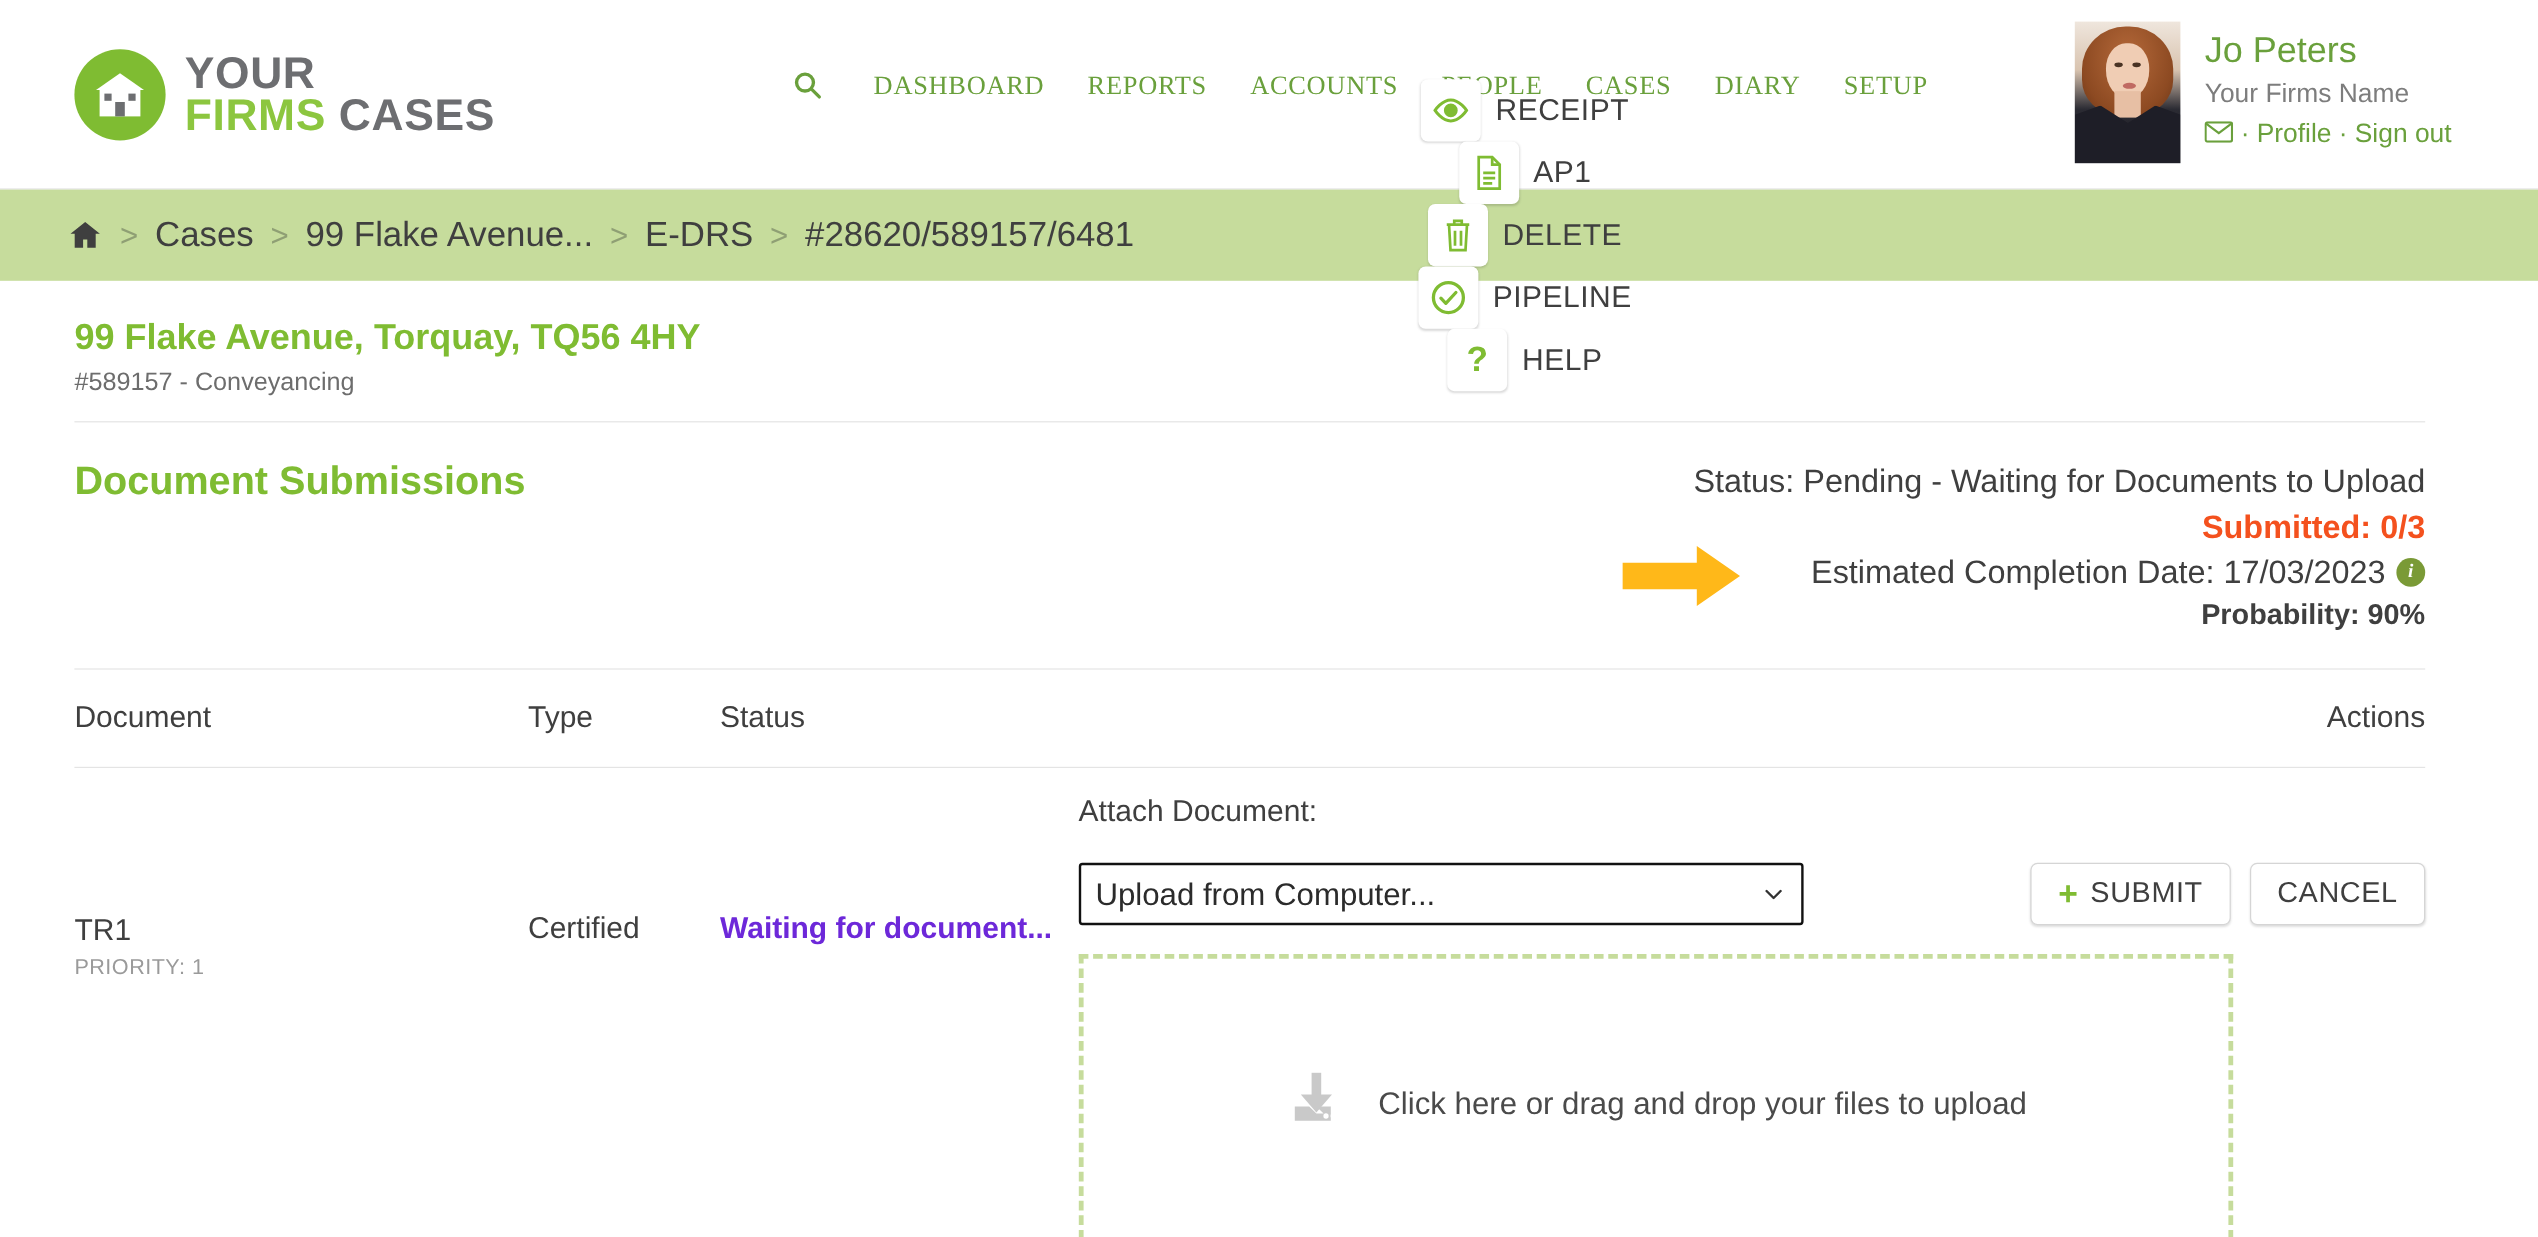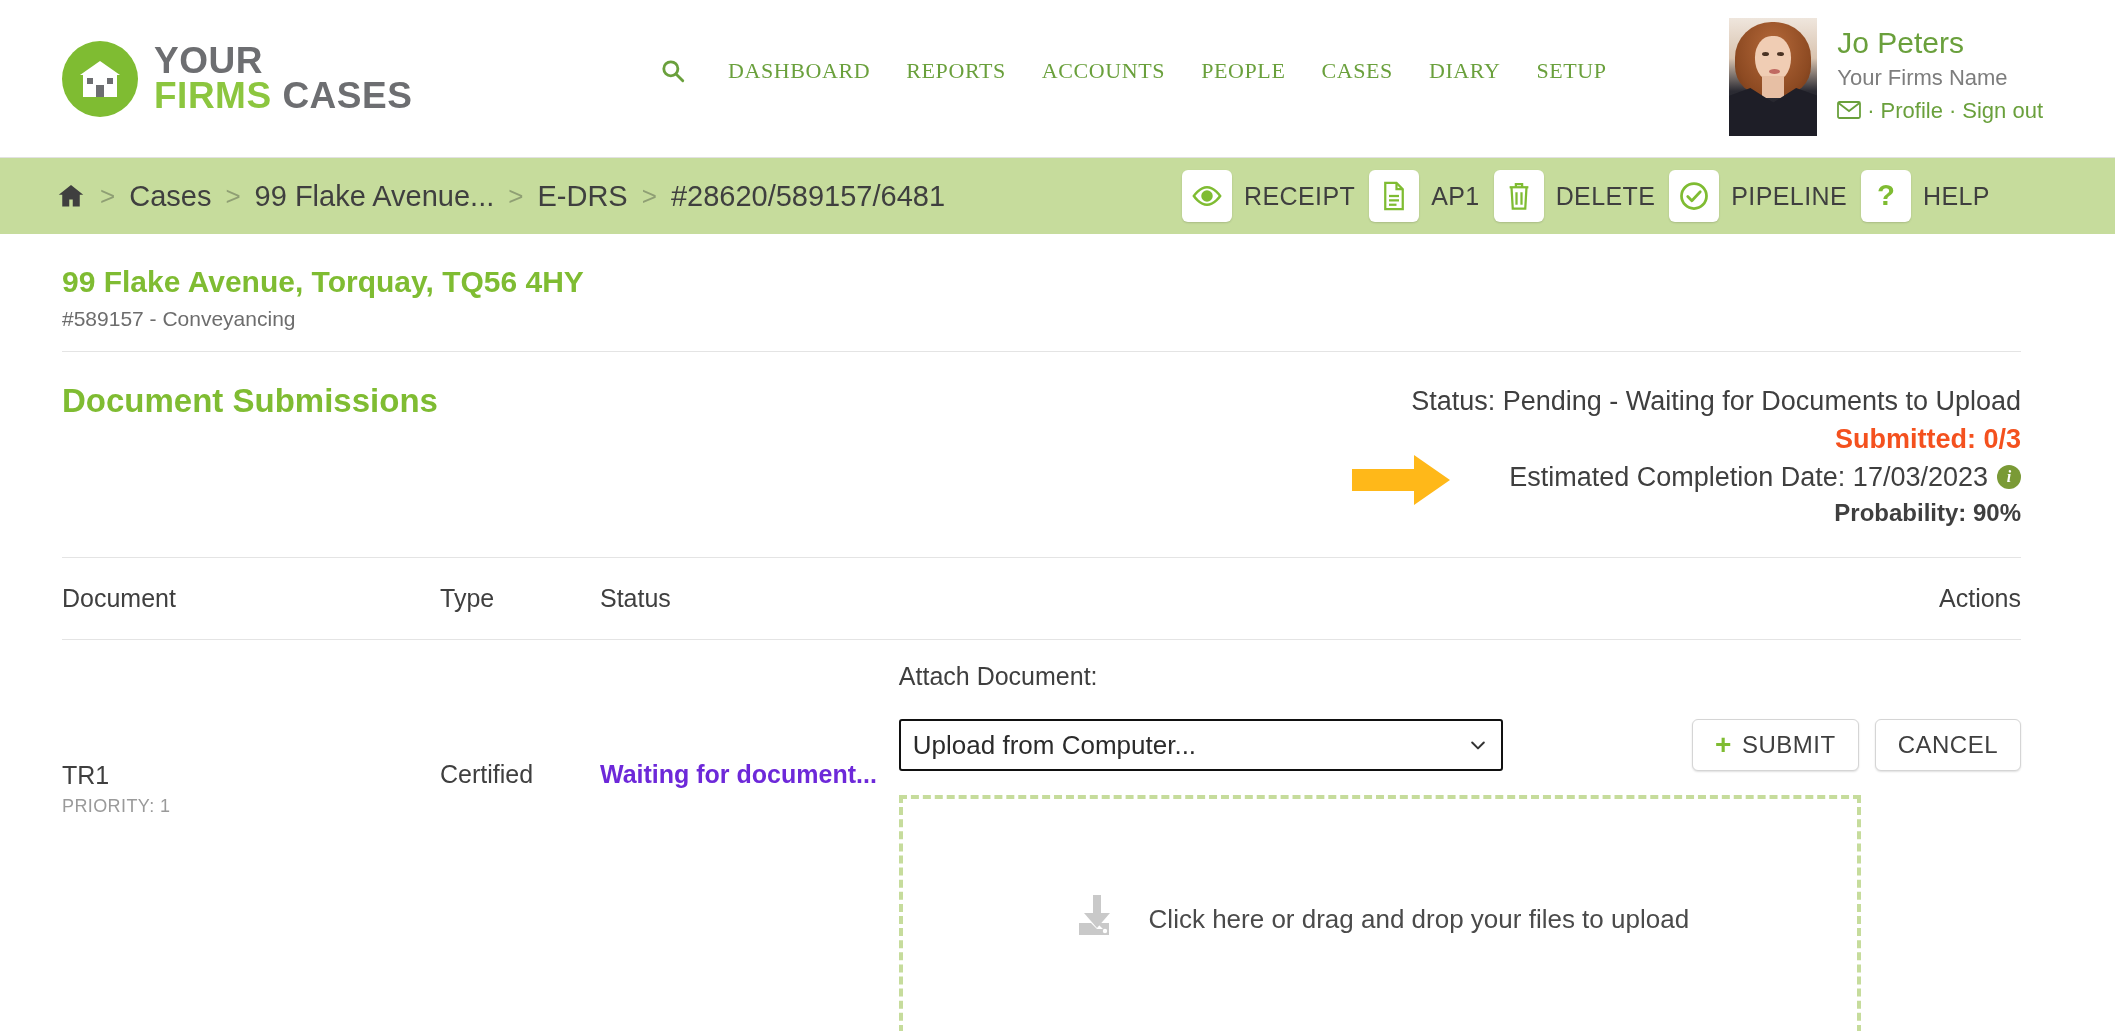--- a/index.html
+++ b/index.html
@@ -155,21 +155,21 @@
     display: flex; align-items: center; gap: 14px;
     font-size: 29px; color: #3f3f3f;
   }
   .crumbs .home-icon { display: inline-flex; align-items: center; color: #3f3f3f; cursor: pointer; }
   .crumbs .chev { color: #8f9f74; font-size: 26px; }
   .crumbs .crumb { color: #3f3f3f; text-decoration: none; cursor: pointer; white-space: nowrap; }
 
   .crumb-actions {
     position: absolute;
     left: 1182px;
-    display: flex; align-items: center; gap: 0;
+    display: flex; align-items: center; gap: 0; flex-direction: column;
   }
   .crumb-action {
     display: flex; align-items: center; gap: 0;
     cursor: pointer;
     margin-right: 14px;
   }
   .crumb-action .btn-icon {
     width: 50px; height: 52px;
     background: #ffffff;
     border-radius: 6px;

